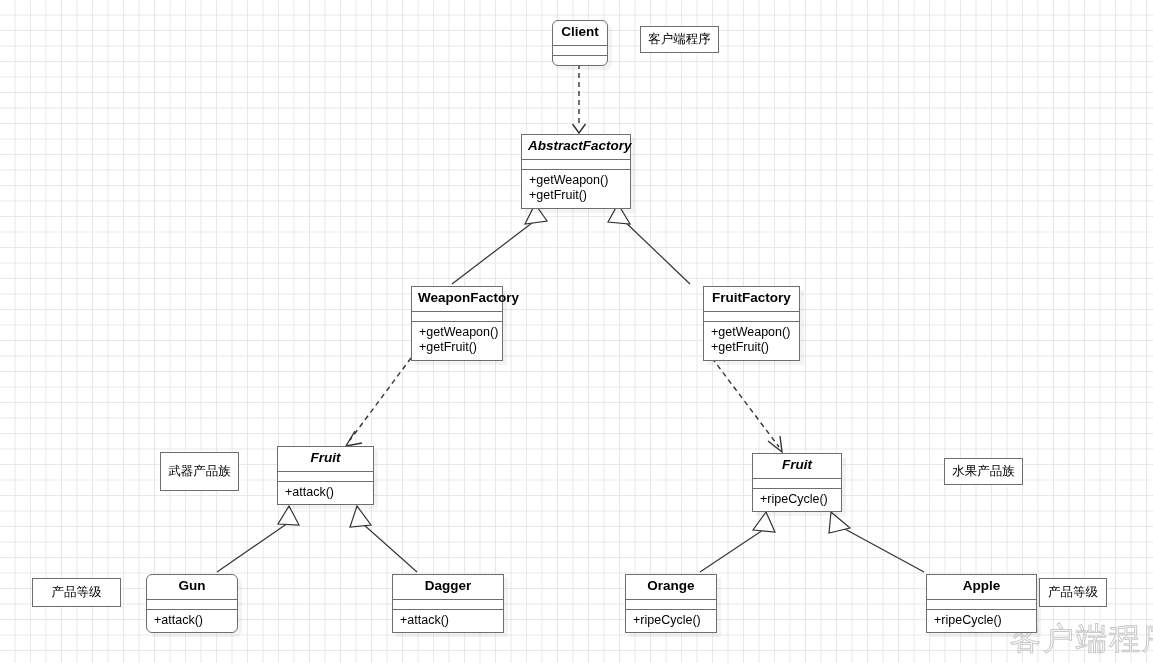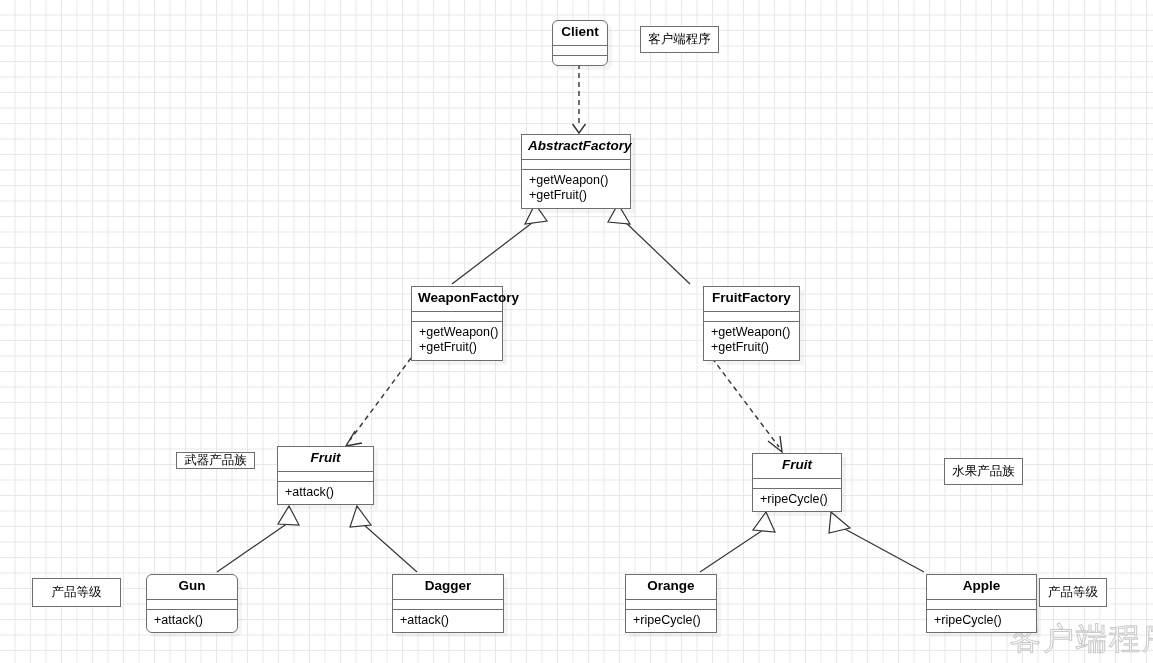--- a/index.html
+++ b/index.html
@@ -214,21 +214,21 @@
   <div class="uml-class" style="left:926px; top:574px; width:111px;">
     <div class="uml-name">Apple</div>
     <div class="uml-sep uml-attrs"></div>
     <div class="uml-sep uml-ops">
       <div>+ripeCycle()</div>
     </div>
   </div>
 
   <div class="note-box" style="left:640px; top:26px; width:79px; height:27px;">客户端程序</div>
 
-  <div class="note-box" style="left:160px; top:452px; width:79px; height:17px;margin-left:16px;">武器产品族</div>
+  <div class="note-box" style="left:160px; top:452px; width:79px; height:39px;">武器产品族</div>
 
   <div class="note-box" style="left:911px; top:458px; width:79px; height:27px;margin-left:33px;">水果产品族</div>
 
   <div class="note-box" style="left:32px; top:578px; width:89px; height:29px;">产品等级</div>
 
   <div class="note-box" style="left:1039px; top:578px; width:68px; height:29px;">产品等级</div>
 
   <div class="watermark" style="left:1010px; top:618px;">客户端程序</div>
 
 </div>

